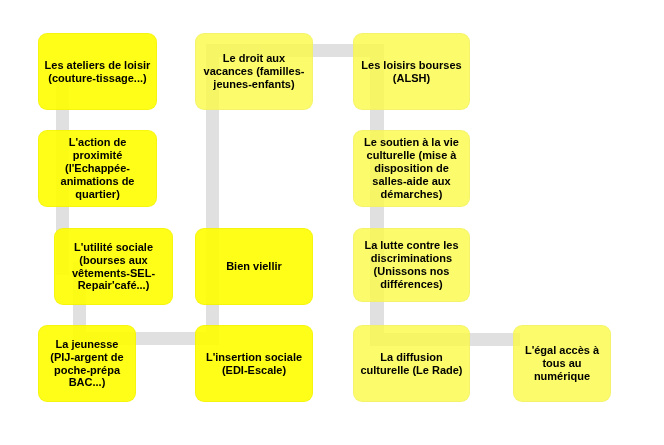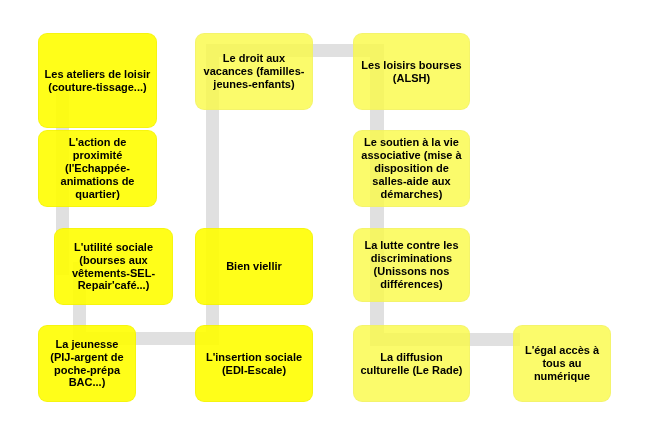--- a/index.html
+++ b/index.html
@@ -51,35 +51,35 @@
 <div id="stage">
 
   <div class="conn" style="left:56px; top:70px; width:13px; height:205px;"></div>
   <div class="conn" style="left:73px; top:262px; width:13px; height:83px;"></div>
   <div class="conn" style="left:73px; top:332px; width:146px; height:13px;"></div>
   <div class="conn" style="left:206px; top:44px; width:13px; height:301px;"></div>
   <div class="conn" style="left:206px; top:44px; width:177px; height:13px;"></div>
   <div class="conn" style="left:370px; top:44px; width:14px; height:302px;"></div>
   <div class="conn" style="left:370px; top:333px; width:150px; height:13px;"></div>
 
-  <div class="node bright" style="left:38px; top:33px; width:119px; height:95px;">
+  <div class="node bright" style="left:38px; top:33px; width:119px; height:77px;">
     <span>Les ateliers de loisir (couture-tissage...)</span>
   </div>
   <div class="node light" style="left:195px; top:33px; width:118px; height:77px;">
     <span>Le droit aux vacances (familles-jeunes-enfants)</span>
   </div>
   <div class="node light" style="left:353px; top:33px; width:117px; height:77px;">
     <span>Les loisirs bourses (ALSH)</span>
   </div>
 
   <div class="node bright" style="left:38px; top:130px; width:119px; height:77px;">
     <span>L'action de proximité (l'Echappée-animations de quartier)</span>
   </div>
   <div class="node light" style="left:353px; top:130px; width:117px; height:77px;">
-    <span>Le soutien à la vie associative (mise à disposition de salles-aide aux démarches)</span>
+    <span>Le soutien à la vie culturelle (mise à disposition de salles-aide aux démarches)</span>
   </div>
 
   <div class="node bright" style="left:54px; top:228px; width:119px; height:77px;">
     <span>L'utilité sociale (bourses aux vêtements-SEL-Repair'café...)</span>
   </div>
   <div class="node bright" style="left:195px; top:228px; width:118px; height:77px;">
     <span>Bien viellir</span>
   </div>
   <div class="node light" style="left:353px; top:228px; width:117px; height:74px;">
     <span>La lutte contre les discriminations (Unissons nos différences)</span>

